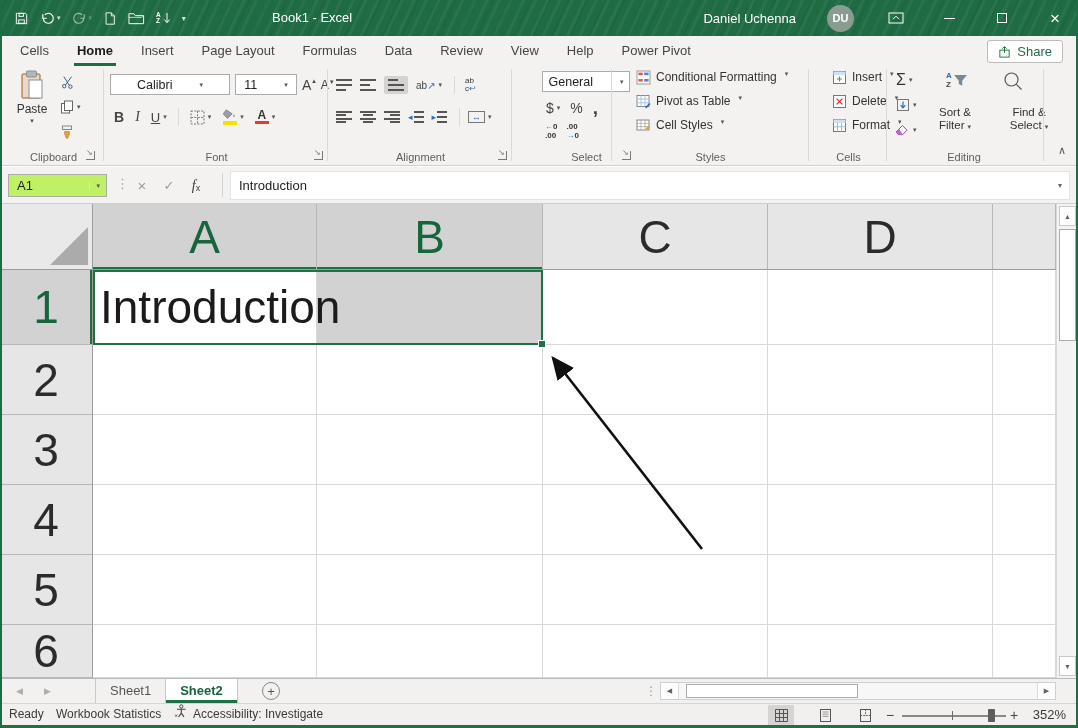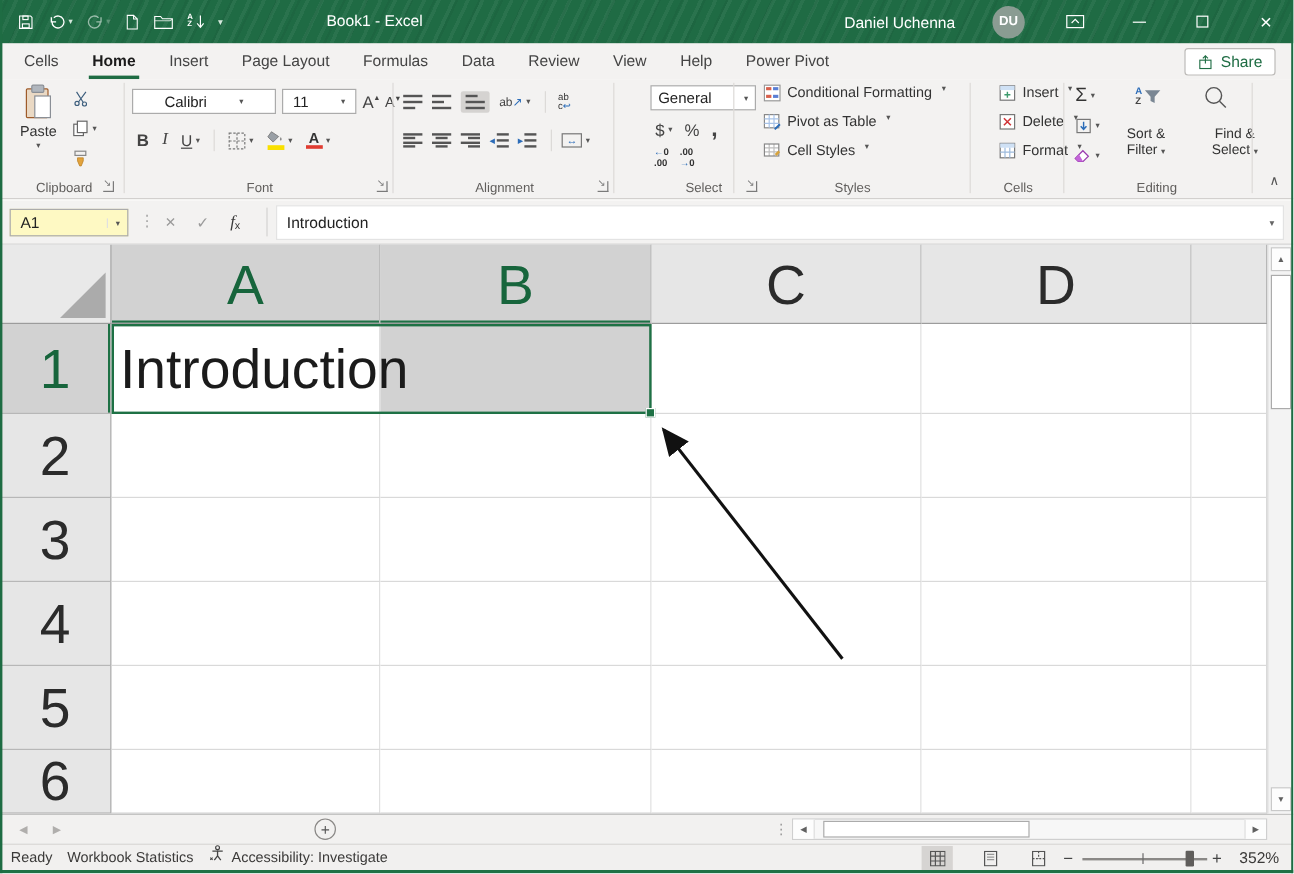--- a/index.html
+++ b/index.html
@@ -59,21 +59,21 @@
   .colorbtn { display:flex; flex-direction:column; align-items:center; line-height:1; }
   .colorbar { width:14px; height:3.5px; margin-top:1px; }
   .micro { display:flex; flex-direction:column; font-size:8px; line-height:8.5px; color:#333; font-weight:700; }
   .micro .bl { color:#2B6CB8; }
   .stylerow { position:absolute; left:6px; height:22px; display:flex; gap:5px; font-size:12px; color:#333;margin-left:16px; }
   .two-line { font-size:11.5px; color:#333; text-align:center; line-height:13px; }
   .collapse { position:absolute; right:12px; bottom:8px; font-size:11px; color:#555; }
 
   
   .formularow { position:absolute; top:167px; left:0; right:0; height:37px; background:#F3F2F1; border-bottom:1px solid #CFCFCF; }
-  .namebox { position:absolute; left:8px; top:7px; width:99px; height:23px; background:#fef9c3; border:1px solid #ABABAB;
+  .namebox { position:absolute; left:8px; top:7px; width:99px; height:23px; background:#bef264; border:1px solid #ABABAB;
     display:flex; align-items:center; font-size:13px; color:#222; padding-left:8px; }
   .namebox .nbchev { margin-left:auto; border-left:1px solid #E0E0E0; padding:0 6px; font-size:7px; color:#555; }
   .fdots { position:absolute; left:116px; top:9px; color:#A6A6A6; font-size:13px; }
   .fbtn { position:absolute; top:7px; height:23px; width:24px; display:flex; align-items:center; justify-content:center; }
   .finput { position:absolute; left:230px; right:8px; top:4px; height:29px; background:#fff; border:1px solid #E3E3E3;
     font-size:13px; color:#222; display:flex; align-items:center; padding-left:8px; }
   .fchev { position:absolute; right:16px; top:14px; font-size:8px; color:#666; }
 
   
   .gridarea { position:absolute; left:0; top:204px; width:1056px; height:474px; background:#fff; }
@@ -630,20 +630,24 @@
       </span>
     <span class="vthumb"></span>
     <span class="vbtn" style="bottom:2px">
         <span>▼</span>
       </span>
   </div>
 
   <div class="sheetbar">
     <span class="snav" style="left:16px"><span>◀</span></span>
     <span class="snav" style="left:44px"><span>▶</span></span>
+    <div class="stabs">
+      <span class="stab">Sheet1</span>
+      <span class="stab active">Sheet2</span>
+    </div>
     <span class="addsheet">
         <span>+</span>
       </span>
     <span class="sdots">⋮</span>
     <div class="hscroll">
       <span class="hbtn" style="left:0;border-right:1px solid #DCDCDC">
           <span>◀</span>
         </span>
       <span class="hthumb"></span>
       <span class="hbtn" style="right:0;border-left:1px solid #DCDCDC">

